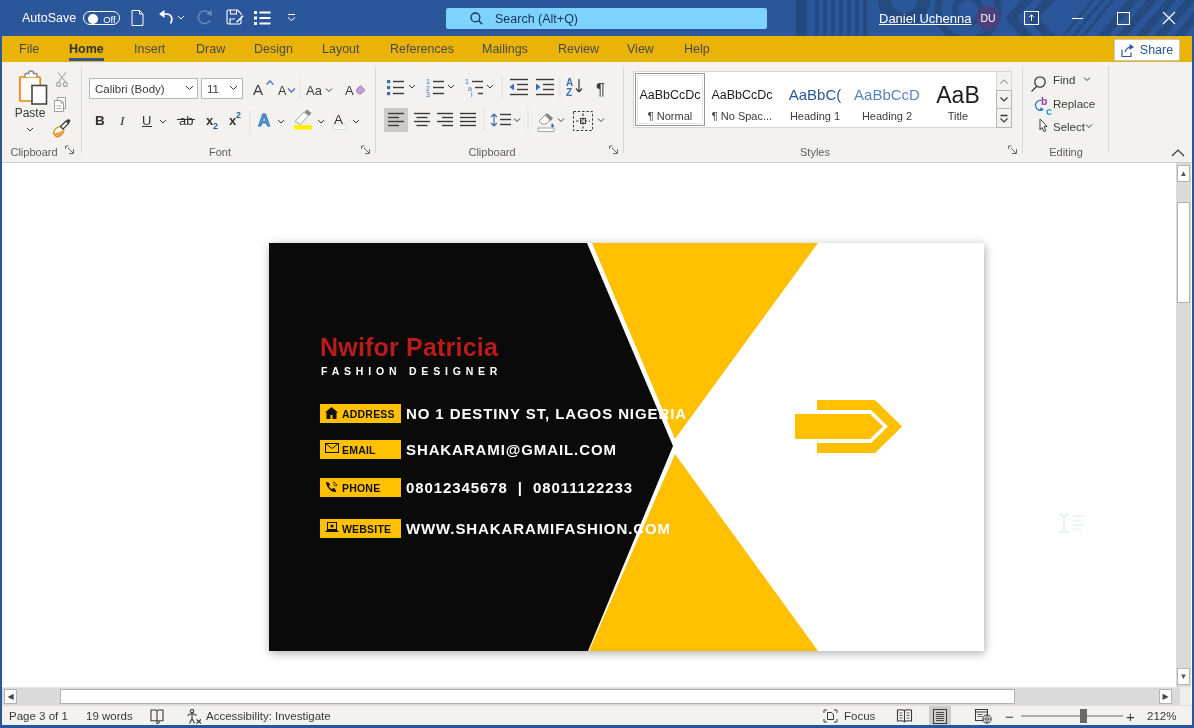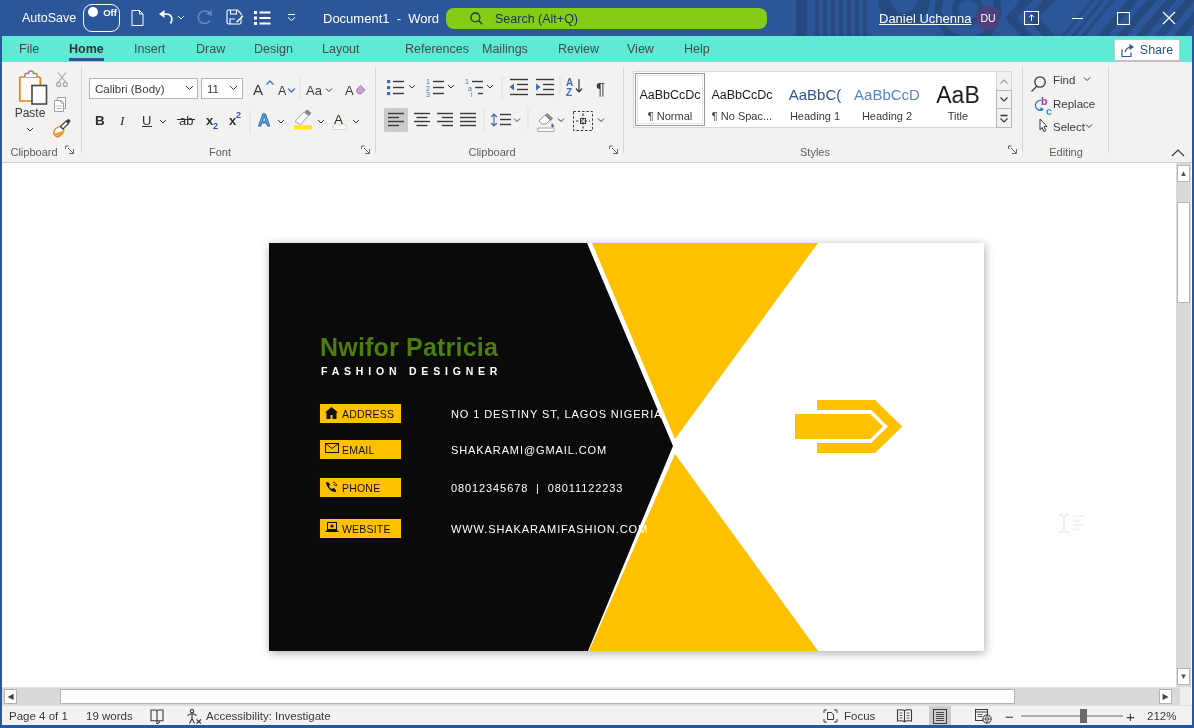--- a/index.html
+++ b/index.html
@@ -4,55 +4,55 @@
 <style>
 * { margin:0; padding:0; box-sizing:border-box; }
 html,body { width:1194px; height:728px; overflow:hidden; font-family:"Liberation Sans", sans-serif; background:#fff; }
 #app { position:relative; width:1194px; height:728px; }
 
 
 #titlebar { position:absolute; left:0px; top:0; width:1194px; height:36px; background:#2b579a; color:#fff; }
 #titlebar svg.pattern { position:absolute; right:0; top:0; }
 .tb-item { position:absolute; top:0; height:36px; display:flex; align-items:center; color:#fff; }
 #autosave { left:22px; font-size:12.5px;justify-content:flex-end; }
-.toggle { display:inline-block; margin-left:7px; width:37px; height:28px; border:1.3px solid #fff; border-radius:9px; position:relative;font-weight:bold; }
+.toggle { display:inline-block; margin-left:7px; width:37px; height:14px; border:1.3px solid #fff; border-radius:9px; position:relative; }
 .toggle .knob { position:absolute; left:4px; top:2.3px; width:10px; height:10px; background:#fff; border-radius:50%; }
 .toggle .lbl { position:absolute; left:19px; top:1.8px; font-size:9.5px; }
 #doctitle { left:323px; font-size:13px; }
-#searchbox { position:absolute; left:446px; top:8px; width:321px; height:21px; background:#84cc16; border-radius:8px; color:#16325c; font-size:12.5px; display:flex; align-items:center; }
+#searchbox { position:absolute; left:446px; top:8px; width:321px; height:21px; background:#7dd3fc; border-radius:2px; color:#16325c; font-size:12.5px; display:flex; align-items:center; }
 #searchbox .mag { margin-left:24px; margin-right:12px; }
 #username { left:879px; font-size:13px;text-decoration:underline; }
 #avatar { position:absolute; left:976px; top:6px; width:24px; height:24px; border-radius:50%; background:#4d3f7a; color:#fff; font-size:10.5px; display:flex; align-items:center; justify-content:center; }
 .winbtn { position:absolute; top:0; width:34px; height:36px; display:flex; align-items:center; justify-content:center; }
 
 
-#menubar { position:absolute; left:0px; top:36px; width:1194px; height:26px; background:#5eead4; font-size:12.5px; color:#4a4a4a;padding-left:12px; }
+#menubar { position:absolute; left:0px; top:36px; width:1194px; height:26px; background:#eab308; font-size:12.5px; color:#4a4a4a;padding-left:12px; }
 .tab { position:absolute; top:0; height:26px; display:flex; align-items:center; }
 .tab.sel { color:#333; font-weight:bold; }
 .tab.sel::after { content:""; position:absolute; left:0; right:0; bottom:1px; height:3px; background:#2b579a; }
 #sharebtn { position:absolute; left:1114px; top:3px; width:66px; height:22px; background:#fff; border:1px solid #c8c6c4; border-radius:2px; color:#2b579a; font-size:12.5px; display:flex; align-items:center; justify-content:center; gap:5px; }
 
 
 #ribbon { position:absolute; left:0px; top:62px; width:1194px; height:101px; background:#f3f2f1; border-bottom:1px solid #d2d0ce; font-size:11px; color:#444; }
 .gsep { position:absolute; top:5px; height:86px; width:1px; background:#d8d6d4; }
 .glabel { position:absolute; top:84px; font-size:11px; color:#605e5c; text-align:center; }
 .icon { position:absolute; }
 .selbox { position:absolute; background:#cecccb; border-radius:2px; }
 
 
 #doc { position:absolute; left:0px; top:163px; width:1194px; height:542px; background:#fff; }
 #card { position:absolute; left:269px; top:80px; width:715px; height:408px; background:#fff; box-shadow:1px 2px 9px rgba(0,0,0,.33); }
 #card svg { position:absolute; left:0; top:0; }
-.cname { position:absolute; left:51px; top:90px; color:#4d7c0f; font-size:25px; font-weight:bold; letter-spacing:.2px; }
+.cname { position:absolute; left:51px; top:90px; color:#b91c1c; font-size:25px; font-weight:bold; letter-spacing:.2px; }
 .crole { position:absolute; left:52px; top:122px; color:#fff; font-size:10.5px; font-weight:bold; letter-spacing:4.8px; }
 .crow { position:absolute; left:51px; height:19px; }
-.clabel { position:absolute; left:0; top:0; width:81px; height:19px; background:#ffc000; color:#111; font-size:10.5px; font-weight:normal; }
+.clabel { position:absolute; left:0; top:0; width:81px; height:19px; background:#ffc000; color:#111; font-size:10.5px; font-weight:bold; }
 .clabel .ic { position:absolute; left:5px; top:3px; }
 .clabel .lt { position:absolute; left:22px; top:3.5px; letter-spacing:.2px; }
-.cval { position:absolute; left:86px; top:0; height:19px; display:flex; align-items:center; color:#fff; font-size:11px; font-weight:normal; letter-spacing:.9px; white-space:nowrap;margin-left:45px; }
+.cval { position:absolute; left:86px; top:0; height:19px; display:flex; align-items:center; color:#fff; font-size:15px; font-weight:bold; letter-spacing:.9px; white-space:nowrap; }
 
 
 #vscroll { position:absolute; left:1176px; top:0px; width:15px; height:524px; background:#dadada; }
 #vscroll .arr { position:absolute; left:1px; width:13px; height:17px; background:#fff; border:1px solid #b5b3b1; display:flex; align-items:center; justify-content:center; font-size:8px; color:#555; }
 #vthumb { position:absolute; left:1px; top:39px; width:13px; height:101px; background:#fff; border:1px solid #b5b3b1; }
 #hscroll { position:absolute; left:0px; top:524px; width:1180px; height:18px; background:#dadada; border-top:1px solid #e6e4e2; }
 #hscroll .arr { position:absolute; top:1px; width:13px; height:15px; background:#fff; border:1px solid #b5b3b1; display:flex; align-items:center; justify-content:center; font-size:8px; color:#444; }
 #hthumb { position:absolute; left:60px; top:1px; width:955px; height:15px; background:#fff; border:1px solid #b5b3b1; }
 
 
@@ -126,21 +126,20 @@
         <rect x="0" y="5.5" width="3" height="3" fill="#fff"></rect>
         <rect x="0" y="11" width="3" height="3" fill="#fff"></rect>
         <rect x="5.5" y="0.5" width="11" height="2" fill="#fff"></rect>
         <rect x="5.5" y="6" width="11" height="2" fill="#fff"></rect>
         <rect x="5.5" y="11.5" width="11" height="2" fill="#fff"></rect>
       </svg>
     <svg class="icon" style="left:287px;top:14px" width="9" height="8" viewBox="0 0 9 8">
         <path d="M1 .5h7" stroke="#fff"></path>
         <path d="M1 3.5l3.5 3L8 3.5" fill="none" stroke="#fff"></path>
       </svg>
-    <div class="tb-item" id="doctitle">Document1&nbsp; -&nbsp; Word</div>
     <div id="searchbox"><svg class="mag" width="13" height="13" viewBox="0 0 13 13">
           <circle cx="5.4" cy="5.4" r="4.4" fill="none" stroke="#16325c" stroke-width="1.3"></circle>
           <path d="M8.8 8.8l3.4 3.4" stroke="#16325c" stroke-width="1.3"></path>
         </svg>Search (Alt+Q)</div>
     <div class="tb-item" id="username">Daniel Uchenna</div>
     <div id="avatar">DU</div>
     <svg class="icon" style="left:1024px;top:11px" width="15" height="14" viewBox="0 0 15 14">
         <rect x=".5" y=".5" width="14" height="13" fill="none" stroke="#fff"></rect>
         <path d="M7.5 10V4M5 6.2L7.5 3.7 10 6.2" fill="none" stroke="#fff"></path>
       </svg>
@@ -161,21 +160,21 @@
       </div>
   </div>
 
   <div id="menubar">
     <div class="tab" style="left:19px">File</div>
     <div class="tab sel" style="left:69px">Home</div>
     <div class="tab" style="left:134px">Insert</div>
     <div class="tab" style="left:196px">Draw</div>
     <div class="tab" style="left:254px">Design</div>
     <div class="tab" style="left:322px">Layout</div>
-    <div class="tab" style="left:405px">References</div>
+    <div class="tab" style="left:390px">References</div>
     <div class="tab" style="left:482px">Mailings</div>
     <div class="tab" style="left:558px">Review</div>
     <div class="tab" style="left:627px">View</div>
     <div class="tab" style="left:684px">Help</div>
     <div id="sharebtn"><svg width="14" height="13" viewBox="0 0 14 13">
           <path d="M1 5.5v7h9v-4" fill="none" stroke="#2b579a" stroke-width="1.2"></path>
           <path d="M4 8c1-3.5 3.5-5 7-5" fill="none" stroke="#2b579a" stroke-width="1.2"></path>
           <path d="M8.5 0l4.5 3-4.5 3z" fill="#2b579a"></path>
         </svg>Share</div>
   </div>
@@ -480,21 +479,21 @@
     </div>
     <div style="position:absolute;left:1180px;top:524px;width:11px;height:18px;background:#efeeed"></div>
     <div id="hscroll">
       <div class="arr" style="left:4px">◀</div>
       <div class="arr" style="left:1159px">▶</div>
       <div id="hthumb"></div>
     </div>
   </div>
 
   <div id="statusbar">
-    <div class="st" style="left:9px">Page 4 of 1</div>
+    <div class="st" style="left:9px">Page 3 of 1</div>
     <div class="st" style="left:86px">19 words</div>
     <div class="st" style="left:150px">
         <svg width="14" height="15" viewBox="0 0 14 15">
           <path d="M1 1h4.5c.8 0 1.5.6 1.5 1.4V13c0-.7-.7-1.3-1.5-1.3H1zM13 1H8.5C7.7 1 7 1.6 7 2.4V13c0-.7.7-1.3 1.5-1.3H13z" fill="none" stroke="#3b3a39" stroke-width="1.1"></path>
           <path d="M6 13.8l1.8 1 2-2.5" fill="none" stroke="#3b3a39" stroke-width="1.1"></path>
         </svg>
       </div>
     <div class="st" style="left:186px">
         <svg width="16" height="15" viewBox="0 0 16 15">
           <circle cx="6" cy="2.2" r="1.7" fill="none" stroke="#3b3a39" stroke-width="1.1"></circle>

